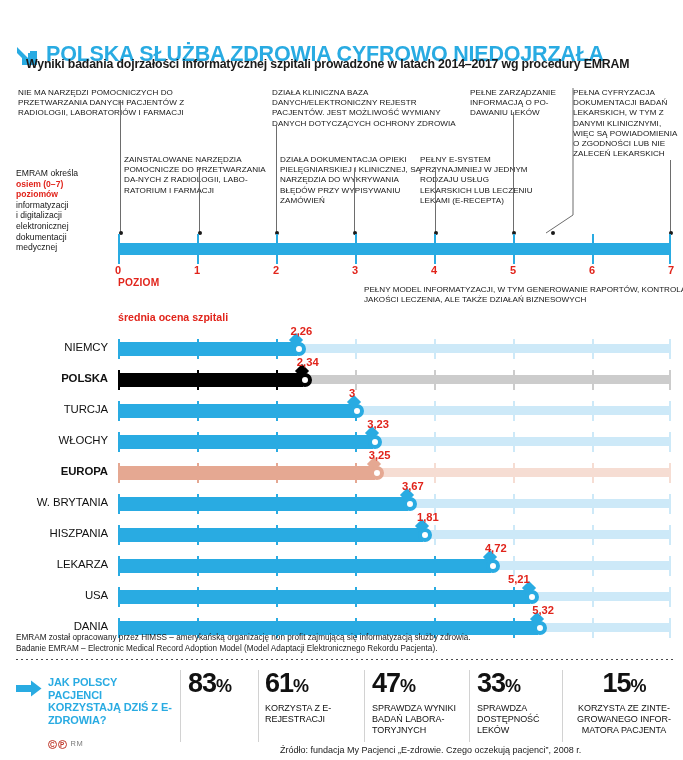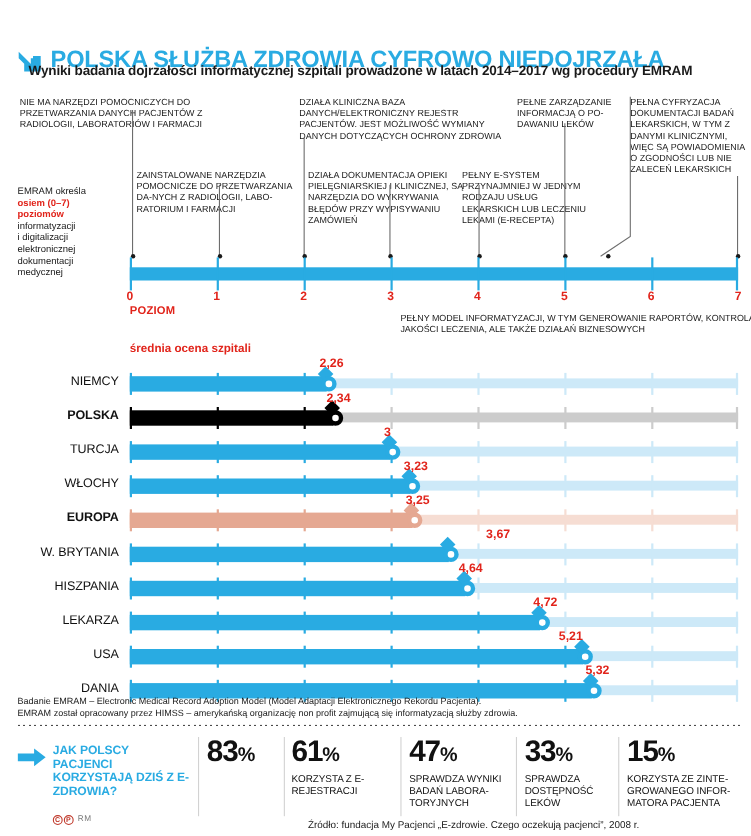--- a/index.html
+++ b/index.html
@@ -303,37 +303,37 @@
           <div class="gtick" style="left: 197px; background: rgb(41, 171, 226);"></div>
           <div class="gtick" style="left: 276px; background: rgb(41, 171, 226);"></div>
           <div class="gtick" style="left: 355px; background: rgb(41, 171, 226);"></div>
           <div class="gtick" style="left: 434px; background: rgb(205, 233, 248);"></div>
           <div class="gtick" style="left: 513px; background: rgb(205, 233, 248);"></div>
           <div class="gtick" style="left: 592px; background: rgb(205, 233, 248);"></div>
           <div class="gtick" style="left: 669px; background: rgb(205, 233, 248);"></div>
           <div class="fill" style="width: 289.93px; background: rgb(41, 171, 226);"></div>
           <div class="knob-tail" style="left: 406.93px; background: rgb(41, 171, 226);"></div>
           <div class="knob" style="left: 409.93px; border: 4px solid rgb(41, 171, 226);"></div>
-          <div class="val" style="left: 405.93px; margin-left: 40px;">3,67</div>
+          <div class="val" style="left: 405.93px;">3,67</div>
         </div>
         <div class="row" style="top: 213px;">
           <div class="row-label">HISZPANIA</div>
           <div class="track" style="width: 553px; background: rgb(205, 233, 248);"></div>
           <div class="gtick" style="left: 118px; background: rgb(41, 171, 226);"></div>
           <div class="gtick" style="left: 197px; background: rgb(41, 171, 226);"></div>
           <div class="gtick" style="left: 276px; background: rgb(41, 171, 226);"></div>
           <div class="gtick" style="left: 355px; background: rgb(41, 171, 226);"></div>
           <div class="gtick" style="left: 434px; background: rgb(205, 233, 248);"></div>
           <div class="gtick" style="left: 513px; background: rgb(205, 233, 248);"></div>
           <div class="gtick" style="left: 592px; background: rgb(205, 233, 248);"></div>
           <div class="gtick" style="left: 669px; background: rgb(205, 233, 248);"></div>
           <div class="fill" style="width: 304.94px; background: rgb(41, 171, 226);"></div>
           <div class="knob-tail" style="left: 421.94px; background: rgb(41, 171, 226);"></div>
           <div class="knob" style="left: 424.94px; border: 4px solid rgb(41, 171, 226);"></div>
-          <div class="val" style="left: 420.94px;">4,64</div>
+          <div class="val" style="left: 420.94px;">1,81</div>
         </div>
         <div class="row" style="top: 244px;">
           <div class="row-label">LEKARZA</div>
           <div class="track" style="width: 553px; background: rgb(205, 233, 248);"></div>
           <div class="gtick" style="left: 118px; background: rgb(41, 171, 226);"></div>
           <div class="gtick" style="left: 197px; background: rgb(41, 171, 226);"></div>
           <div class="gtick" style="left: 276px; background: rgb(41, 171, 226);"></div>
           <div class="gtick" style="left: 355px; background: rgb(41, 171, 226);"></div>
           <div class="gtick" style="left: 434px; background: rgb(41, 171, 226);"></div>
           <div class="gtick" style="left: 513px; background: rgb(205, 233, 248);"></div>
@@ -373,22 +373,22 @@
           <div class="gtick" style="left: 669px; background: rgb(205, 233, 248);"></div>
           <div class="fill" style="width: 420.28px; background: rgb(41, 171, 226);"></div>
           <div class="knob-tail" style="left: 537.28px; background: rgb(41, 171, 226);"></div>
           <div class="knob" style="left: 540.28px; border: 4px solid rgb(41, 171, 226);"></div>
           <div class="val" style="left: 536.28px;">5,32</div>
         </div>
       </div>
   </div>
 
   <div class="footnote">
+    <div>EMRAM został opracowany przez HIMSS – amerykańską organizację non profit zajmującą się informatyzacją służby zdrowia.</div>
     <div>Badanie EMRAM – Electronic Medical Record Adoption Model (Model Adaptacji Elektronicznego Rekordu Pacjenta).</div>
-    <div>EMRAM został opracowany przez HIMSS – amerykańską organizację non profit zajmującą się informatyzacją służby zdrowia.</div>
   </div>
   <div class="dotline"></div>
 
   <div class="bottom">
     <svg class="bt-arrow" viewBox="0 0 26 17">
       <path d="M0 5 L15 5 L15 0.5 L25.5 8.5 L15 16.5 L15 12 L0 12 Z" fill="#29abe2"></path>
     </svg>
     <div class="bt-question">JAK POLSCY PACJENCI KORZYSTAJĄ DZIŚ Z E-ZDROWIA?</div>
     <div class="rm-logo">
       <span class="circ">C</span><span class="circ">P</span>
@@ -408,21 +408,21 @@
         <div class="stat" style="left: 372px; width: 100px;">
           <div class="num">47<span class="pct">%</span></div>
           <div class="desc">SPRAWDZA WYNIKI BADAŃ LABORA-TORYJNYCH</div>
         </div>
         <div class="vdiv" style="left: 469px;"></div>
         <div class="stat" style="left: 477px; width: 88px;">
           <div class="num">33<span class="pct">%</span></div>
           <div class="desc">SPRAWDZA DOSTĘPNOŚĆ LEKÓW</div>
         </div>
         <div class="vdiv" style="left: 562px;"></div>
-        <div class="stat" style="left: 570px; width: 108px;">
+        <div class="stat" style="left: 570px; width: 108px; text-align: center;">
           <div class="num">15<span class="pct">%</span></div>
           <div class="desc">KORZYSTA ZE ZINTE-GROWANEGO INFOR-MATORA PACJENTA</div>
         </div>
       </div>
     <div class="source">Źródło: fundacja My Pacjenci „E-zdrowie. Czego oczekują pacjenci”, 2008 r.</div>
   </div>
 
 </div>
 
 </body></html>

